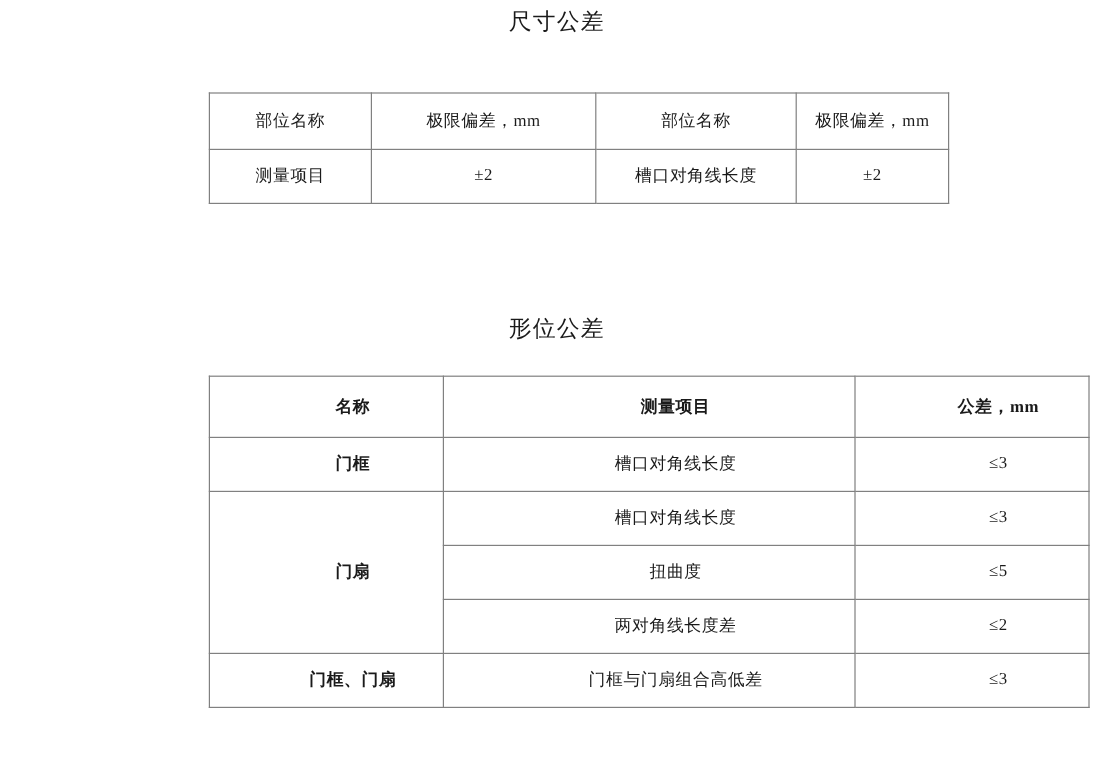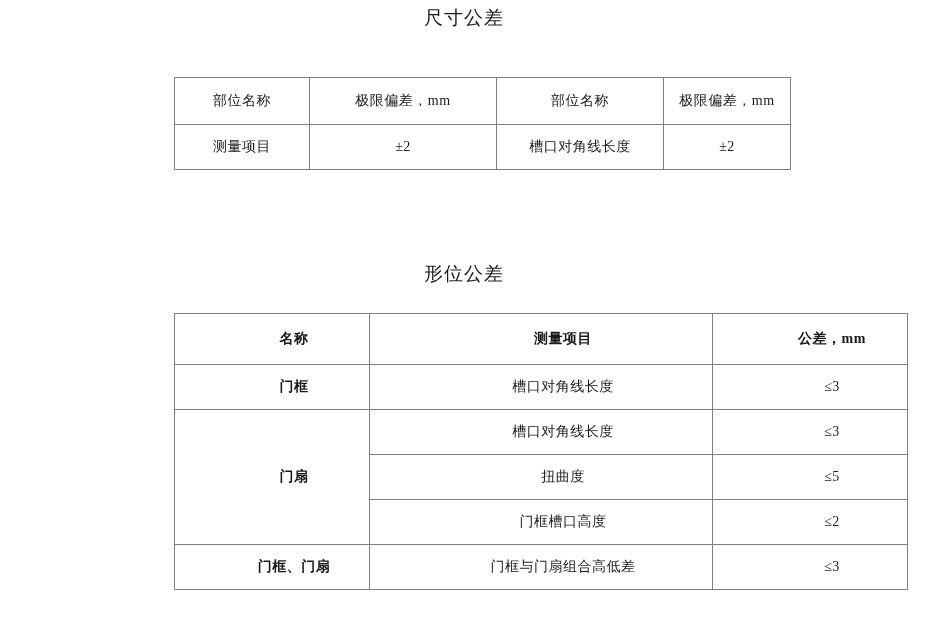--- a/index.html
+++ b/index.html
@@ -134,21 +134,21 @@
       <tr>
         <td class="d0" rowspan="3">门扇</td>
         <td class="d1">槽口对角线长度</td>
         <td class="d2">≤3</td>
       </tr>
       <tr>
         <td class="d1">扭曲度</td>
         <td class="d2">≤5</td>
       </tr>
       <tr>
-        <td class="d1">门框槽口高度</td>
+        <td class="d1">两对角线长度差</td>
         <td class="d2">≤2</td>
       </tr>
       <tr>
         <td class="d0">门框、门扇</td>
         <td class="d1">门框与门扇组合高低差</td>
         <td class="d2">≤3</td>
       </tr>
     </tbody>
   </table>
 

